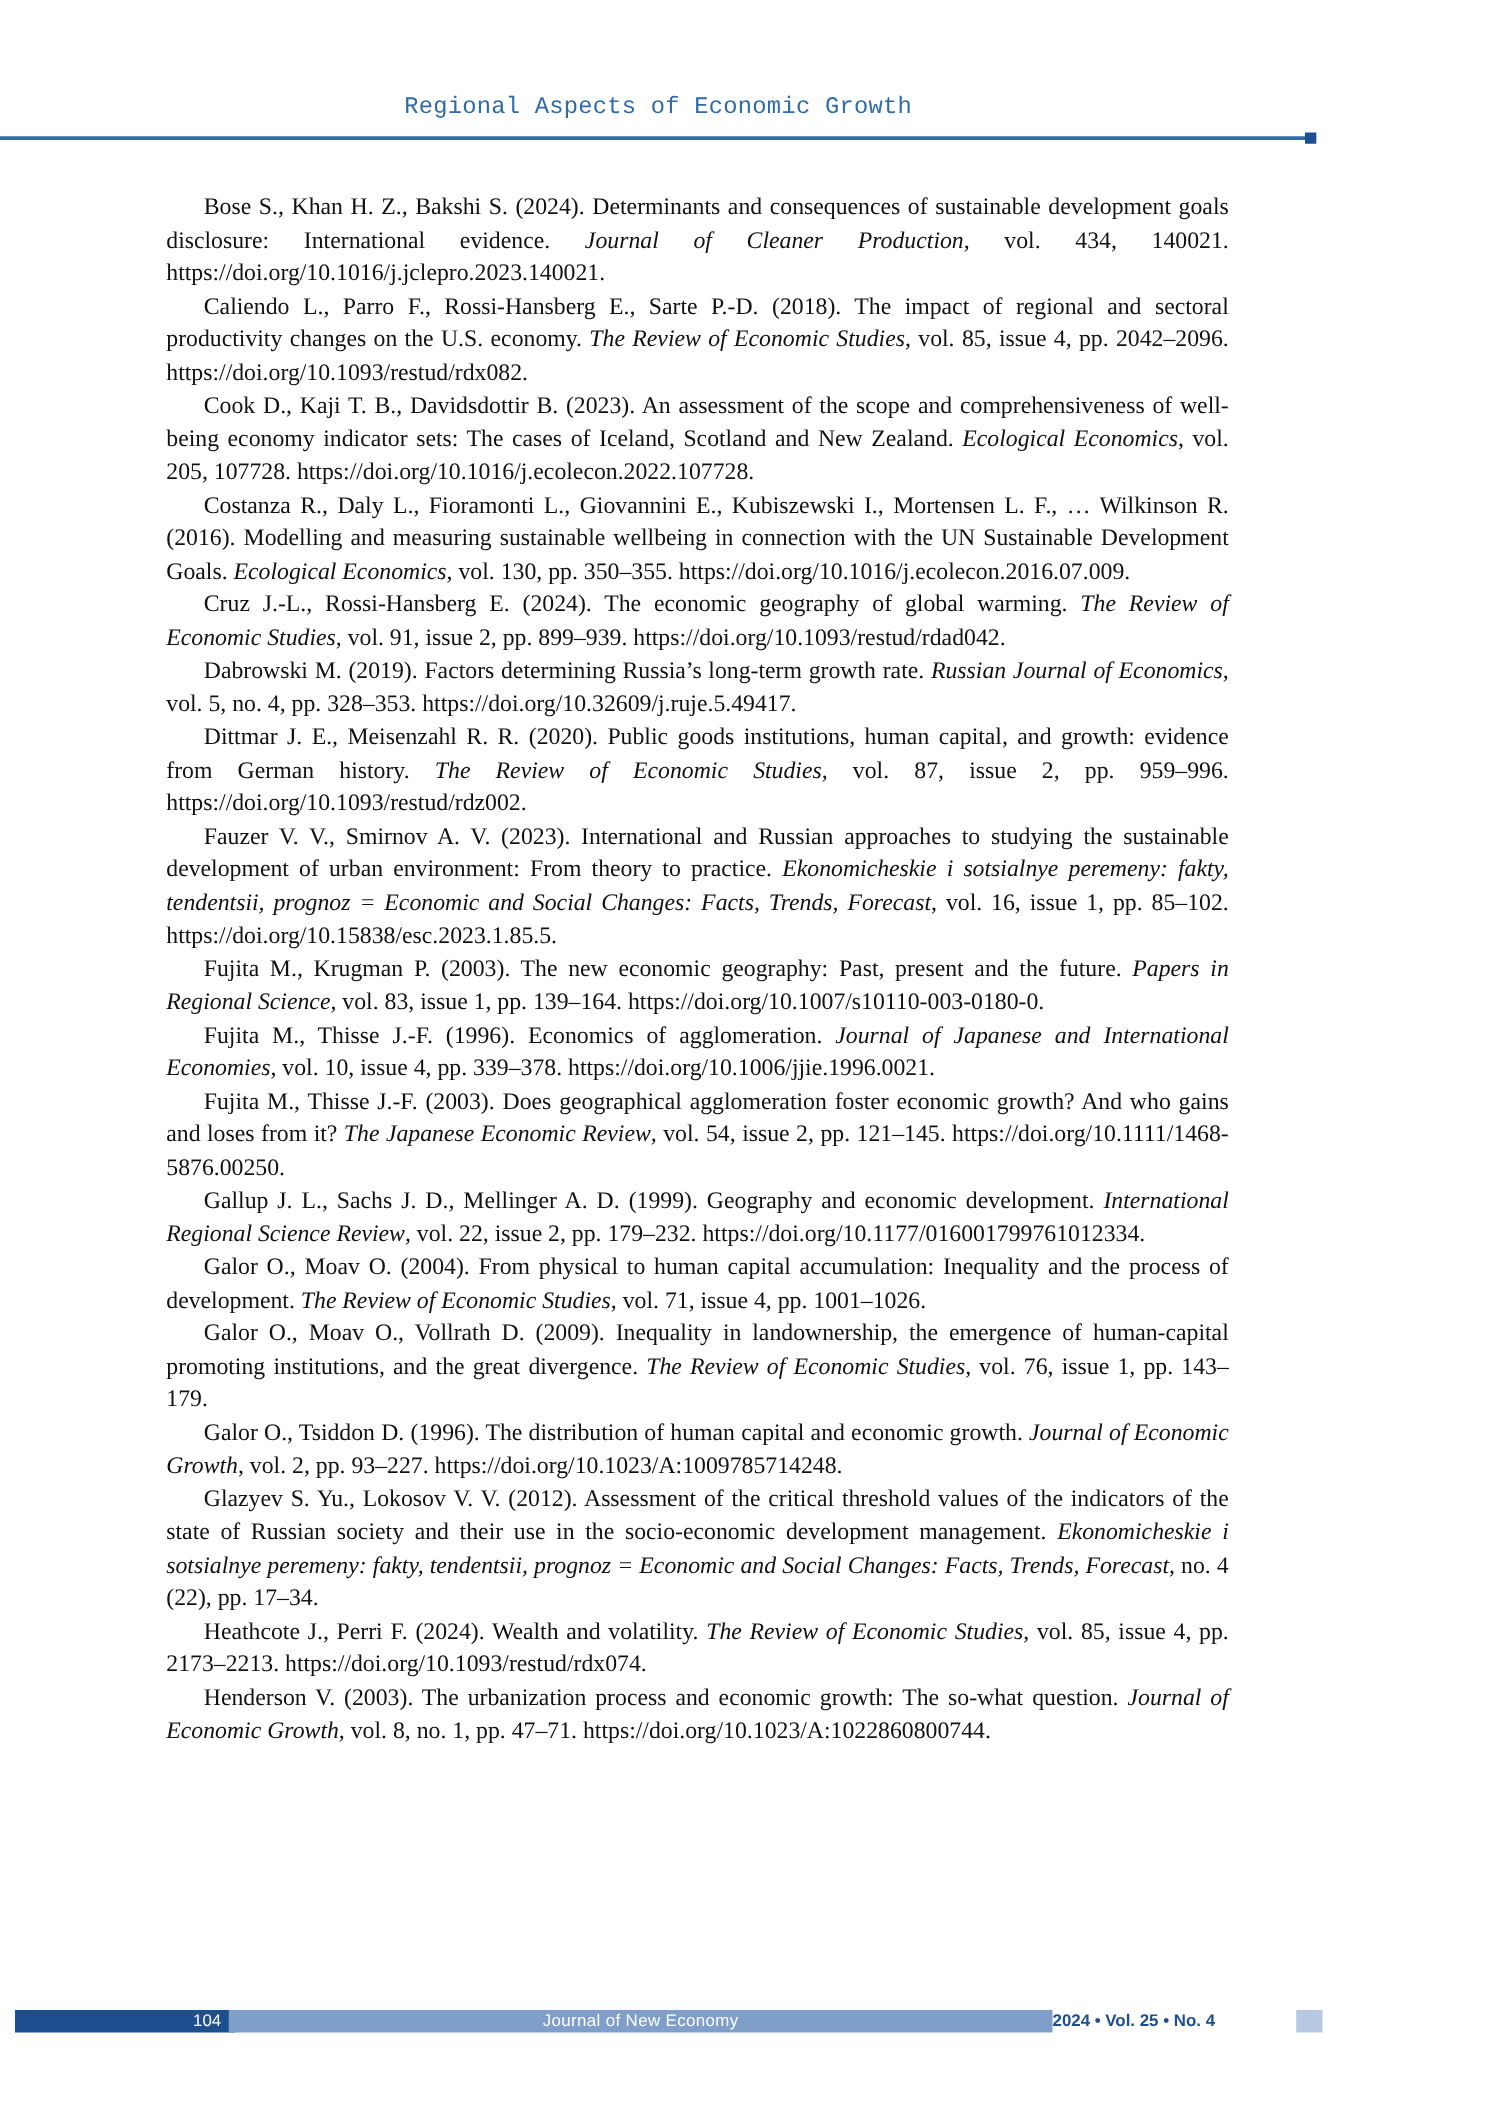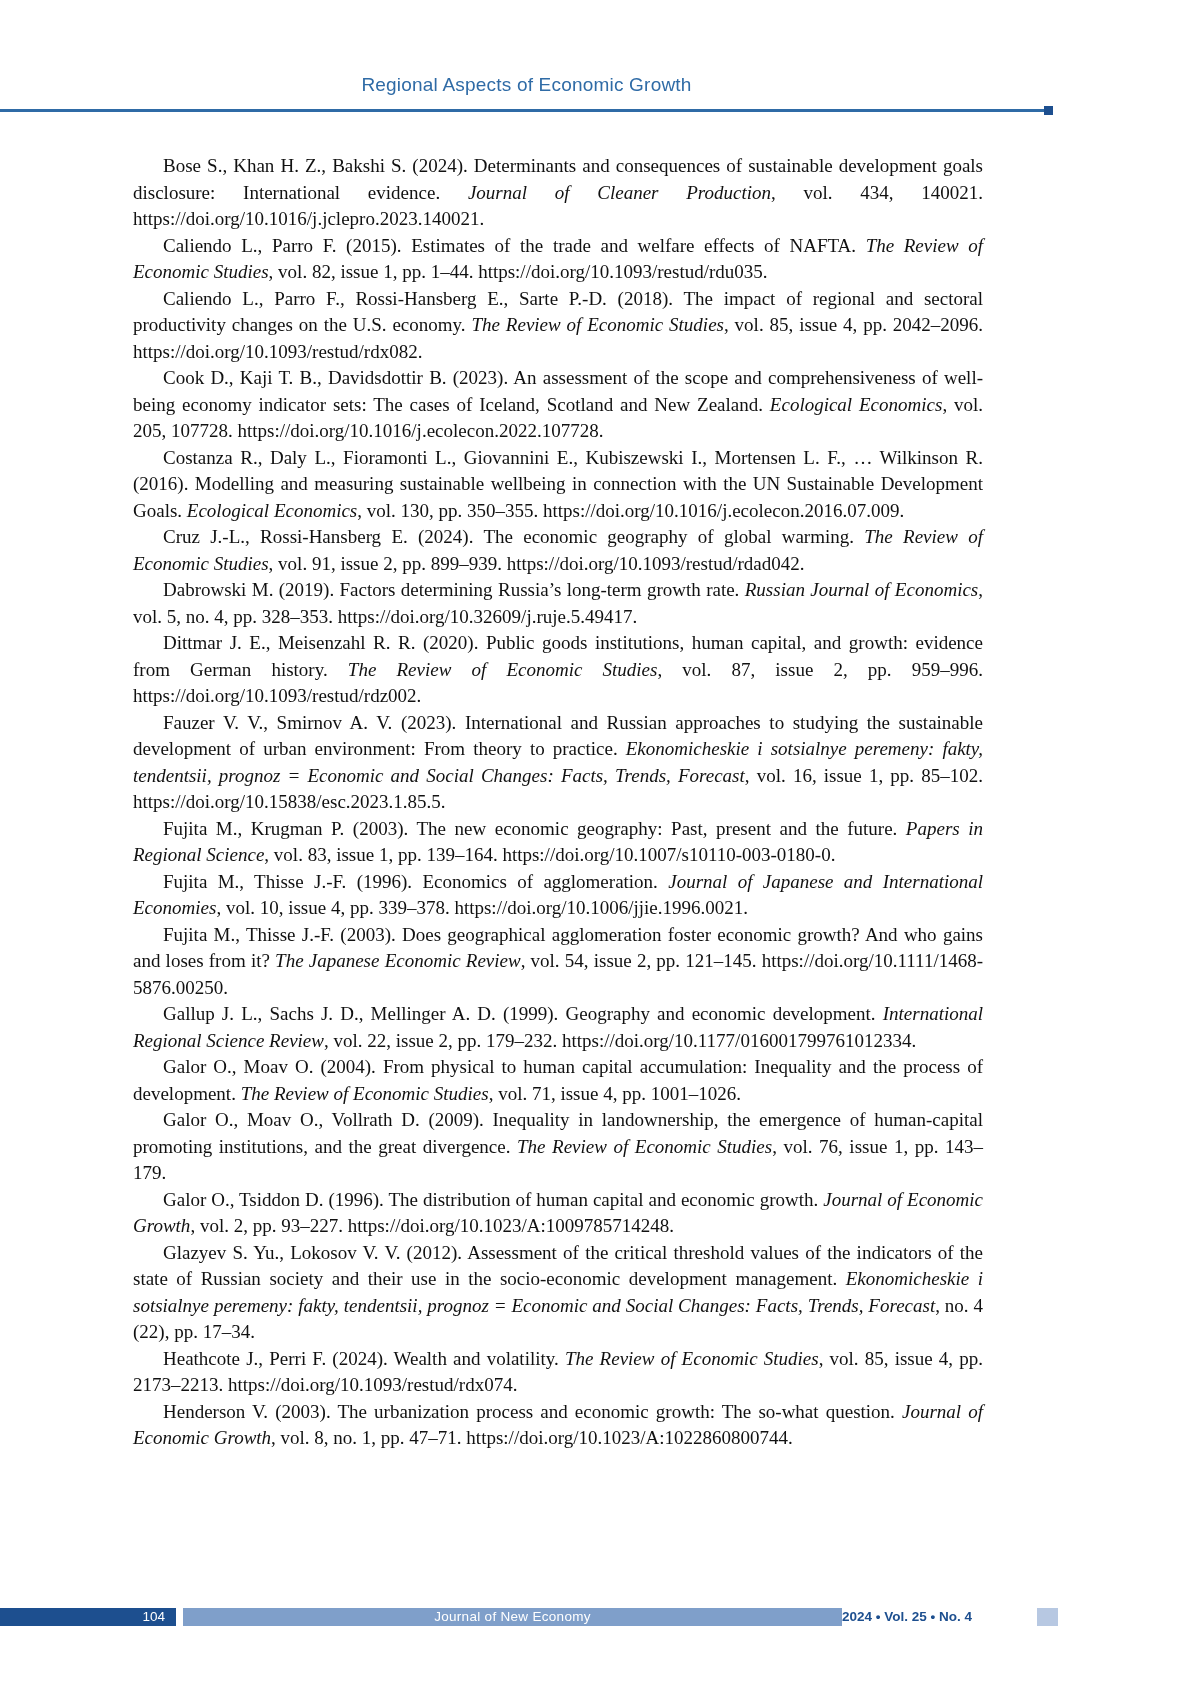--- a/index.html
+++ b/index.html
@@ -18,21 +18,21 @@
     margin:0 auto;
     background:#ffffff;
     overflow:hidden;
     font-family:"Liberation Serif","DejaVu Serif",serif;
   }
   
   .running-head{
     position:absolute;
     top:74px;left:0;width:1053px;
     text-align:center;
-    font-family:Liberation Sans, sans-serif;
+    font-family:Liberation Mono, monospace;
     font-size:19px;
     letter-spacing:0.2px;
     color:var(--accent-blue);
   }
   .head-rule{
     position:absolute;
     top:109px;left:0;
     width:1053px;height:3px;
     background:var(--accent-blue);
   }
@@ -63,21 +63,21 @@
   .footer-band{
     position:absolute;
     top:1608px;left:0;
     width:1200px;height:18px;
     font-family:"Liberation Sans","DejaVu Sans",sans-serif;
     font-size:13.5px;
     line-height:18px;
   }
   .page-num{
     position:absolute;
-    left:0;top:0;
+    left:12px;top:0;
     width:176px;height:18px;
     background:var(--dark-blue);
     color:#ffffff;
     text-align:right;
     padding-right:11px;
   }
   .journal-bar{
     position:absolute;
     left:183px;top:0;
     width:659px;height:18px;
@@ -108,21 +108,20 @@
 <div class="page">
 
   <div class="running-head">Regional Aspects of Economic Growth</div>
 
   <div class="head-rule">
     <span class="head-rule-end"></span>
   </div>
 
   <main class="references">
       <p class="ref"><span>Bose S., Khan H. Z., Bakshi S. (2024). Determinants and consequences of sustainable development goals disclosure: International evidence. </span><em>Journal of Cleaner Production</em><span>, vol. 434, 140021. https://doi.org/10.1016/j.jclepro.2023.140021.</span></p>
-      <p class="ref"><span>Caliendo L., Parro F. (2015). Estimates of the trade and welfare effects of NAFTA. </span><em>The Review of Economic Studies</em><span>, vol. 82, issue 1, pp. 1–44. https://doi.org/10.1093/restud/rdu035.</span></p>
       <p class="ref"><span>Caliendo L., Parro F., Rossi-Hansberg E., Sarte P.-D. (2018). The impact of regional and sectoral productivity changes on the U.S. economy. </span><em>The Review of Economic Studies</em><span>, vol. 85, issue 4, pp. 2042–2096. https://doi.org/10.1093/restud/rdx082.</span></p>
       <p class="ref"><span>Cook D., Kaji T. B., Davidsdottir B. (2023). An assessment of the scope and comprehensiveness of well-being economy indicator sets: The cases of Iceland, Scotland and New Zealand. </span><em>Ecological Economics</em><span>, vol. 205, 107728. https://doi.org/10.1016/j.ecolecon.2022.107728.</span></p>
       <p class="ref"><span>Costanza R., Daly L., Fioramonti L., Giovannini E., Kubiszewski I., Mortensen L. F., … Wilkinson R. (2016). Modelling and measuring sustainable wellbeing in connection with the UN Sustainable Development Goals. </span><em>Ecological Economics</em><span>, vol. 130, pp. 350–355. https://doi.org/10.1016/j.ecolecon.2016.07.009.</span></p>
       <p class="ref"><span>Cruz J.-L., Rossi-Hansberg E. (2024). The economic geography of global warming. </span><em>The Review of Economic Studies</em><span>, vol. 91, issue 2, pp. 899–939. https://doi.org/10.1093/restud/rdad042.</span></p>
       <p class="ref"><span>Dabrowski M. (2019). Factors determining Russia’s long-term growth rate. </span><em>Russian Journal of Economics</em><span>, vol. 5, no. 4, pp. 328–353. https://doi.org/10.32609/j.ruje.5.49417.</span></p>
       <p class="ref"><span>Dittmar J. E., Meisenzahl R. R. (2020). Public goods institutions, human capital, and growth: evidence from German history. </span><em>The Review of Economic Studies</em><span>, vol. 87, issue 2, pp. 959–996. https://doi.org/10.1093/restud/rdz002.</span></p>
       <p class="ref"><span>Fauzer V. V., Smirnov A. V. (2023). International and Russian approaches to studying the sustainable development of urban environment: From theory to practice. </span><em>Ekonomicheskie i sotsialnye peremeny: fakty, tendentsii, prognoz = Economic and Social Changes: Facts, Trends, Forecast</em><span>, vol. 16, issue 1, pp. 85–102. https://doi.org/10.15838/esc.2023.1.85.5.</span></p>
       <p class="ref"><span>Fujita M., Krugman P. (2003). The new economic geography: Past, present and the future. </span><em>Papers in Regional Science</em><span>, vol. 83, issue 1, pp. 139–164. https://doi.org/10.1007/s10110-003-0180-0.</span></p>
       <p class="ref"><span>Fujita M., Thisse J.-F. (1996). Economics of agglomeration. </span><em>Journal of Japanese and International Economies</em><span>, vol. 10, issue 4, pp. 339–378. https://doi.org/10.1006/jjie.1996.0021.</span></p>
       <p class="ref"><span>Fujita M., Thisse J.-F. (2003). Does geographical agglomeration foster economic growth? And who gains and loses from it? </span><em>The Japanese Economic Review</em><span>, vol. 54, issue 2, pp. 121–145. https://doi.org/10.1111/1468-5876.00250.</span></p>

